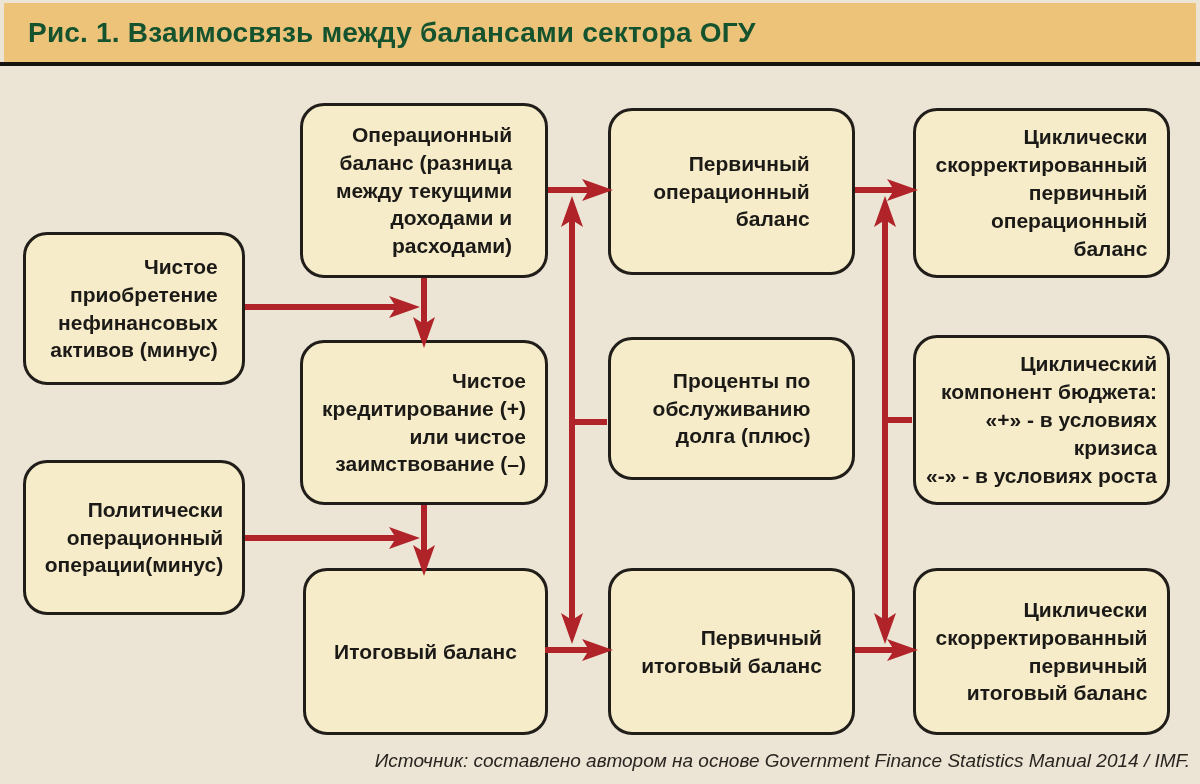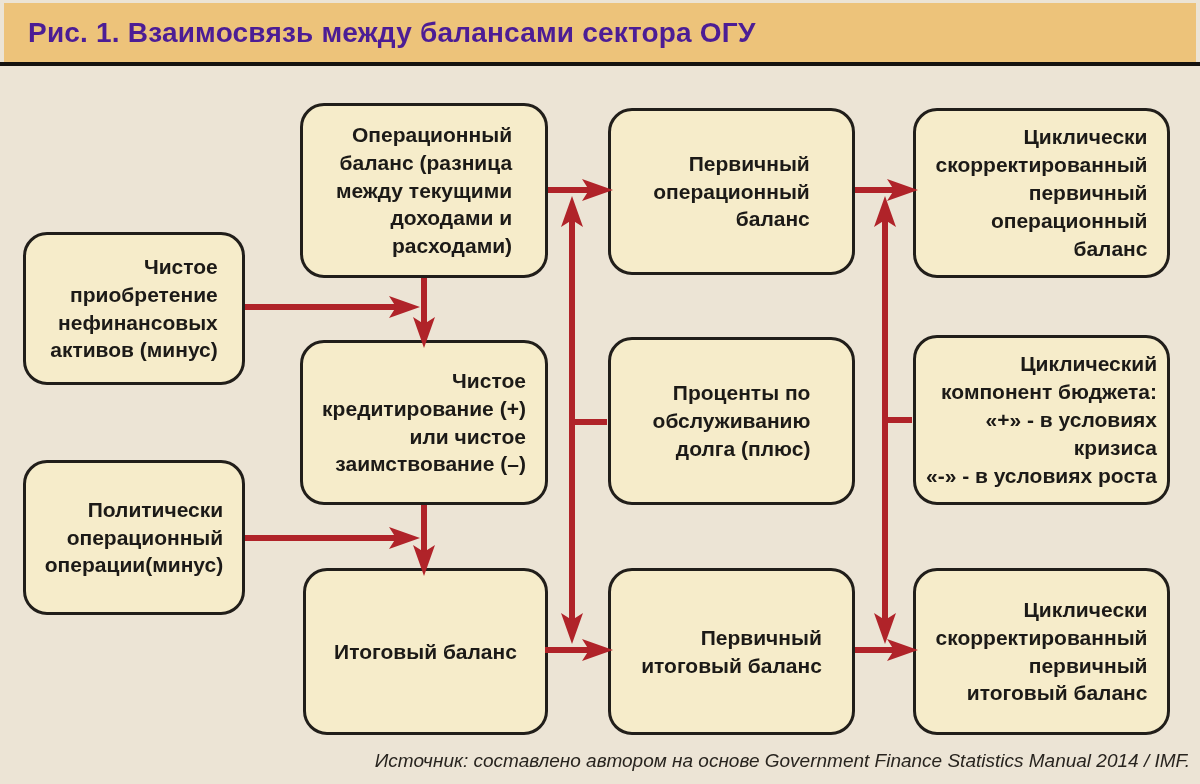--- a/index.html
+++ b/index.html
@@ -7,38 +7,38 @@
     width:1200px;height:784px;position:relative;overflow:hidden;
     background:#ece4d5;
     font-family:"Liberation Sans","DejaVu Sans",sans-serif;
   }
   .header{
     position:absolute;left:4px;top:3px;width:1192px;height:59px;
     background:#edc37a;display:flex;align-items:center;
     box-sizing:border-box;padding-left:24px;
   }
   .header-title{
-    font-size:28px;font-weight:bold;color:#4c1d95;letter-spacing:.2px;
+    font-size:28px;font-weight:bold;color:#14532d;letter-spacing:.2px;
   }
   .divider{
     position:absolute;left:0;top:62px;width:1200px;height:4px;background:#15120f;
   }
   .box{
     position:absolute;box-sizing:border-box;
     background:#f6ecca;border:3px solid #211e1a;border-radius:24px;
     display:flex;align-items:center;justify-content:center;
     text-align:right;font-weight:bold;font-size:21px;line-height:1.33;
     color:#1c1a17;white-space:pre-line;padding:6px 8px;
   }
   #b0{left:300px;top:103px;width:248px;height:175px;}
   #b1{left:608px;top:108px;width:247px;height:167px;}
   #b2{left:913px;top:108px;width:257px;height:170px;}
   #b3{left:23px; top:232px;width:222px;height:153px;}
   #b4{left:300px;top:340px;width:248px;height:165px;}
-  #b5{left:608px;top:337px;width:247px;height:168px;}
+  #b5{left:608px;top:337px;width:247px;height:143px;}
   #b6{left:913px;top:335px;width:257px;height:170px;padding:8px 2px;}
   #b7{left:23px; top:460px;width:222px;height:155px;}
   #b8{left:303px;top:568px;width:245px;height:167px;}
   #b9{left:608px;top:568px;width:247px;height:167px;}
   #b10{left:913px;top:568px;width:257px;height:167px;}
   .arrows{
     position:absolute;left:0;top:0;width:1200px;height:784px;
     pointer-events:none;
   }
   .arrows line{stroke:#b02329;stroke-width:6;}

